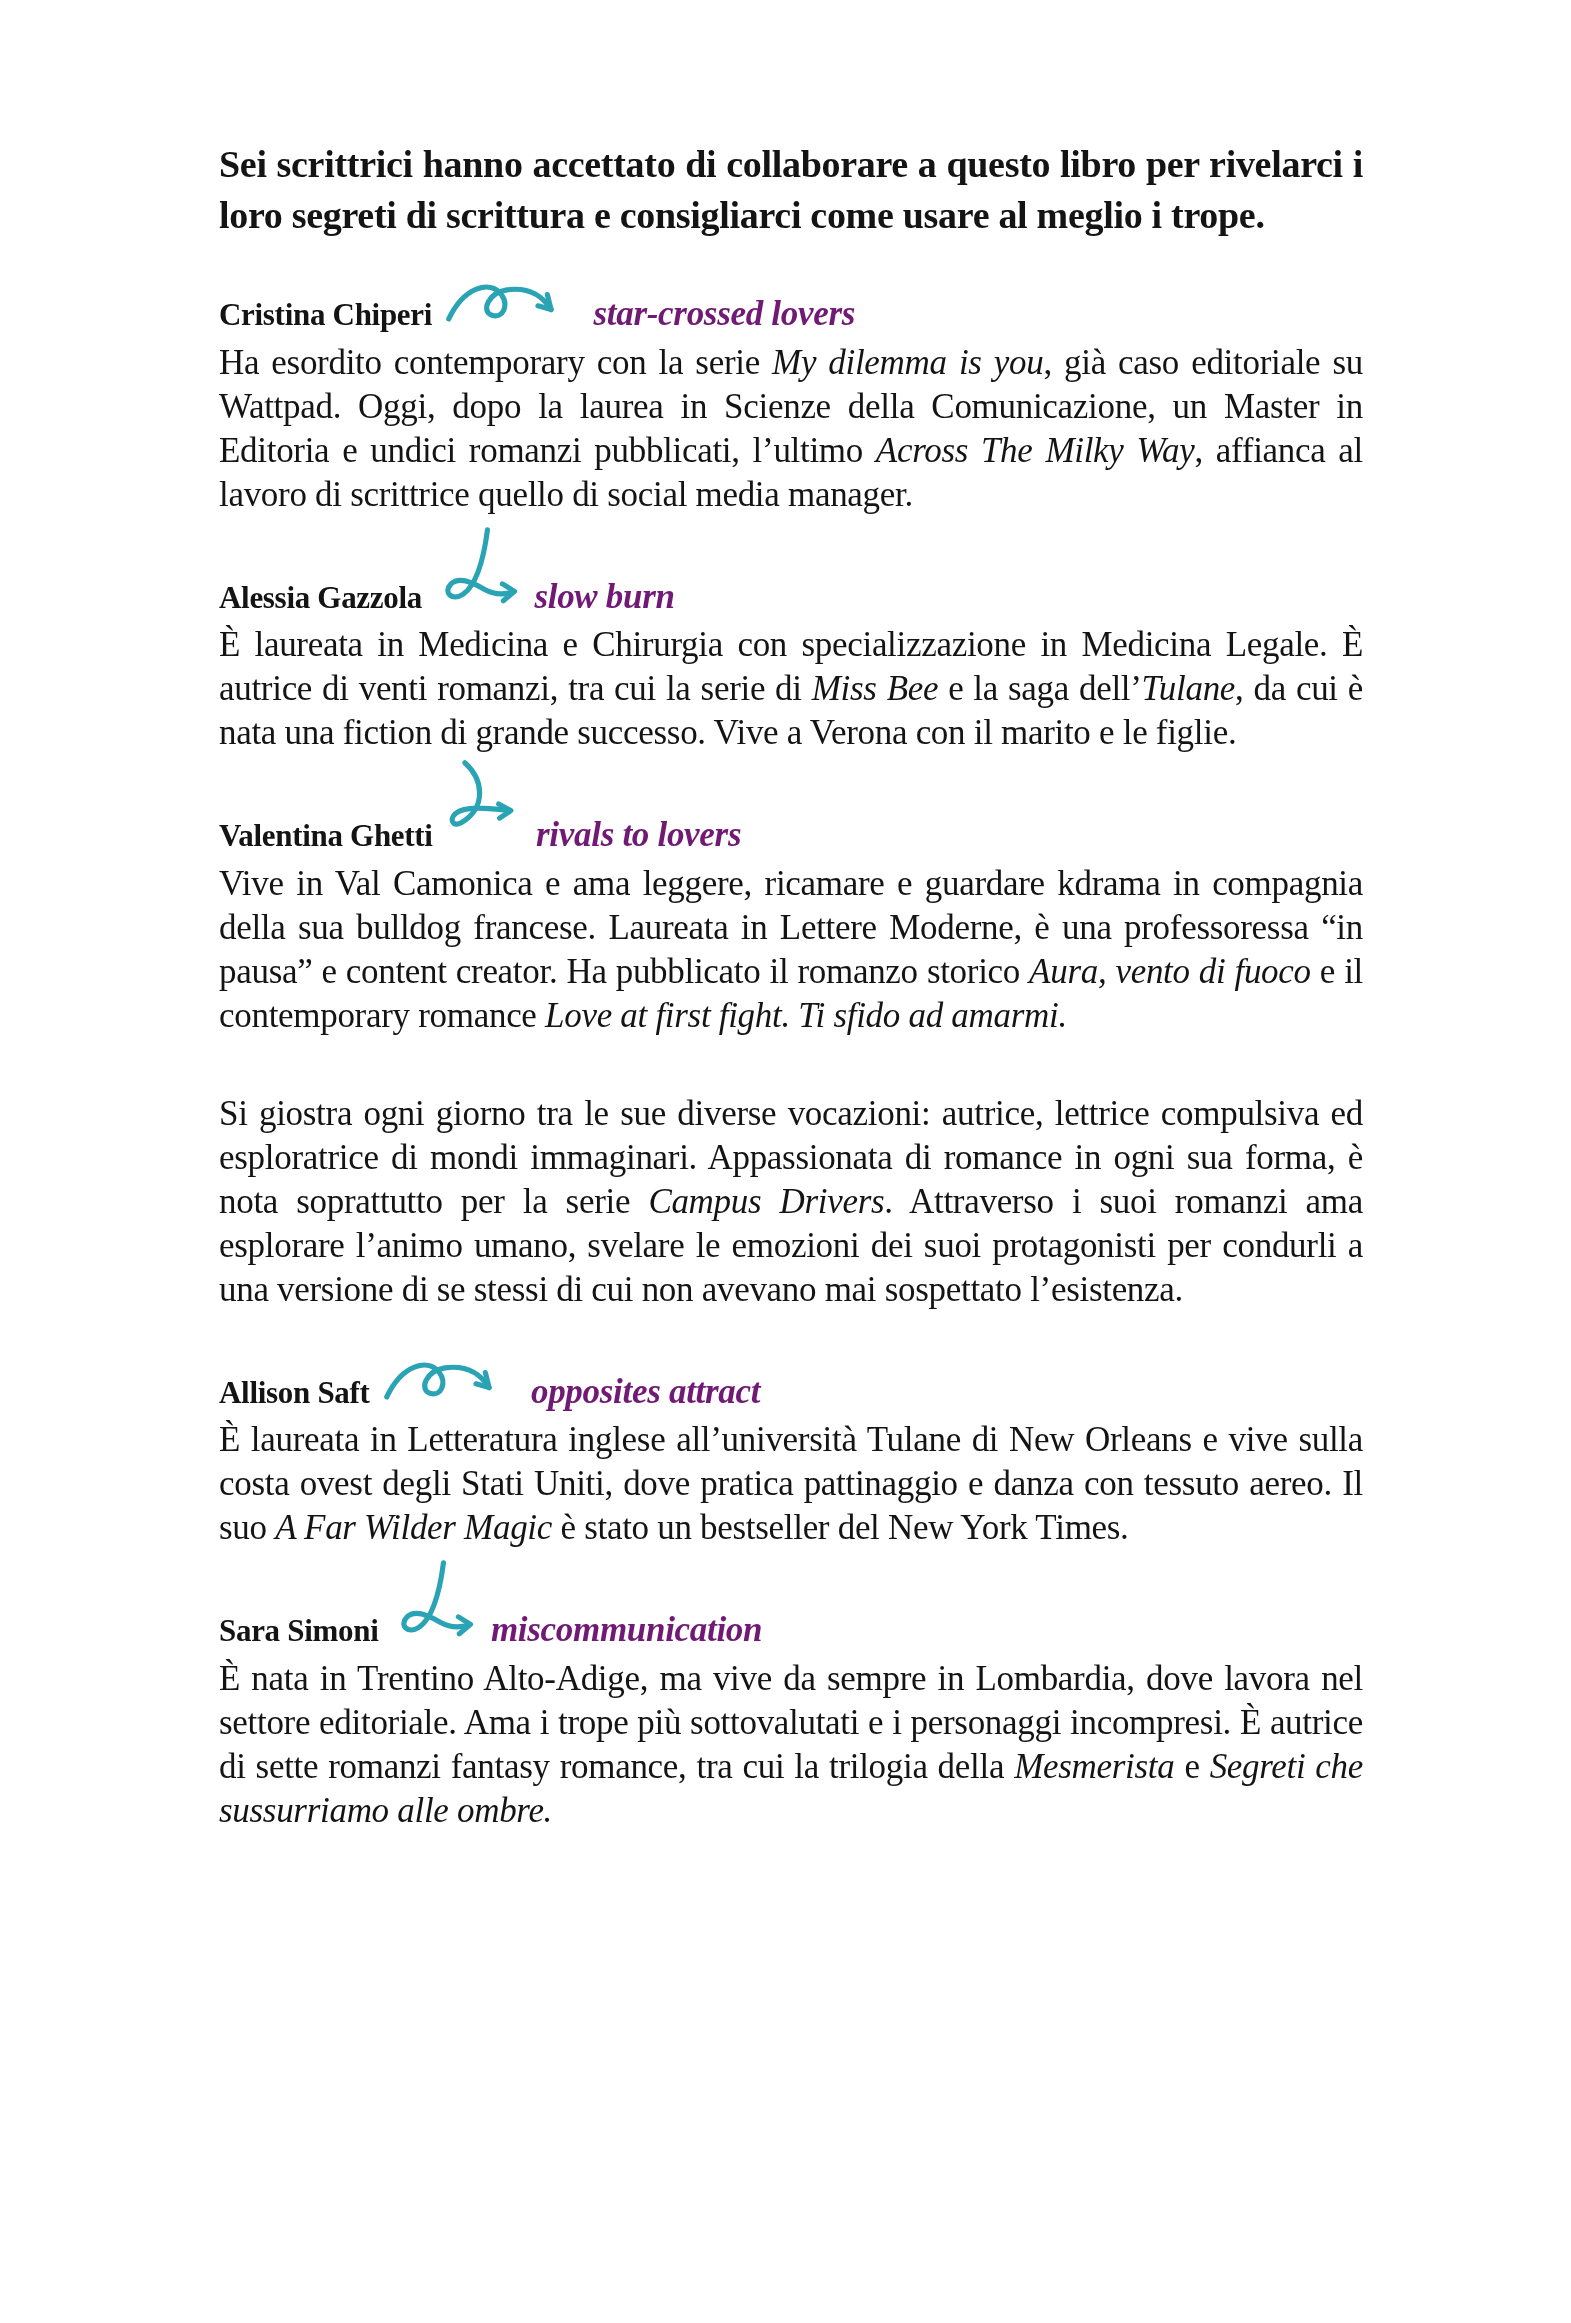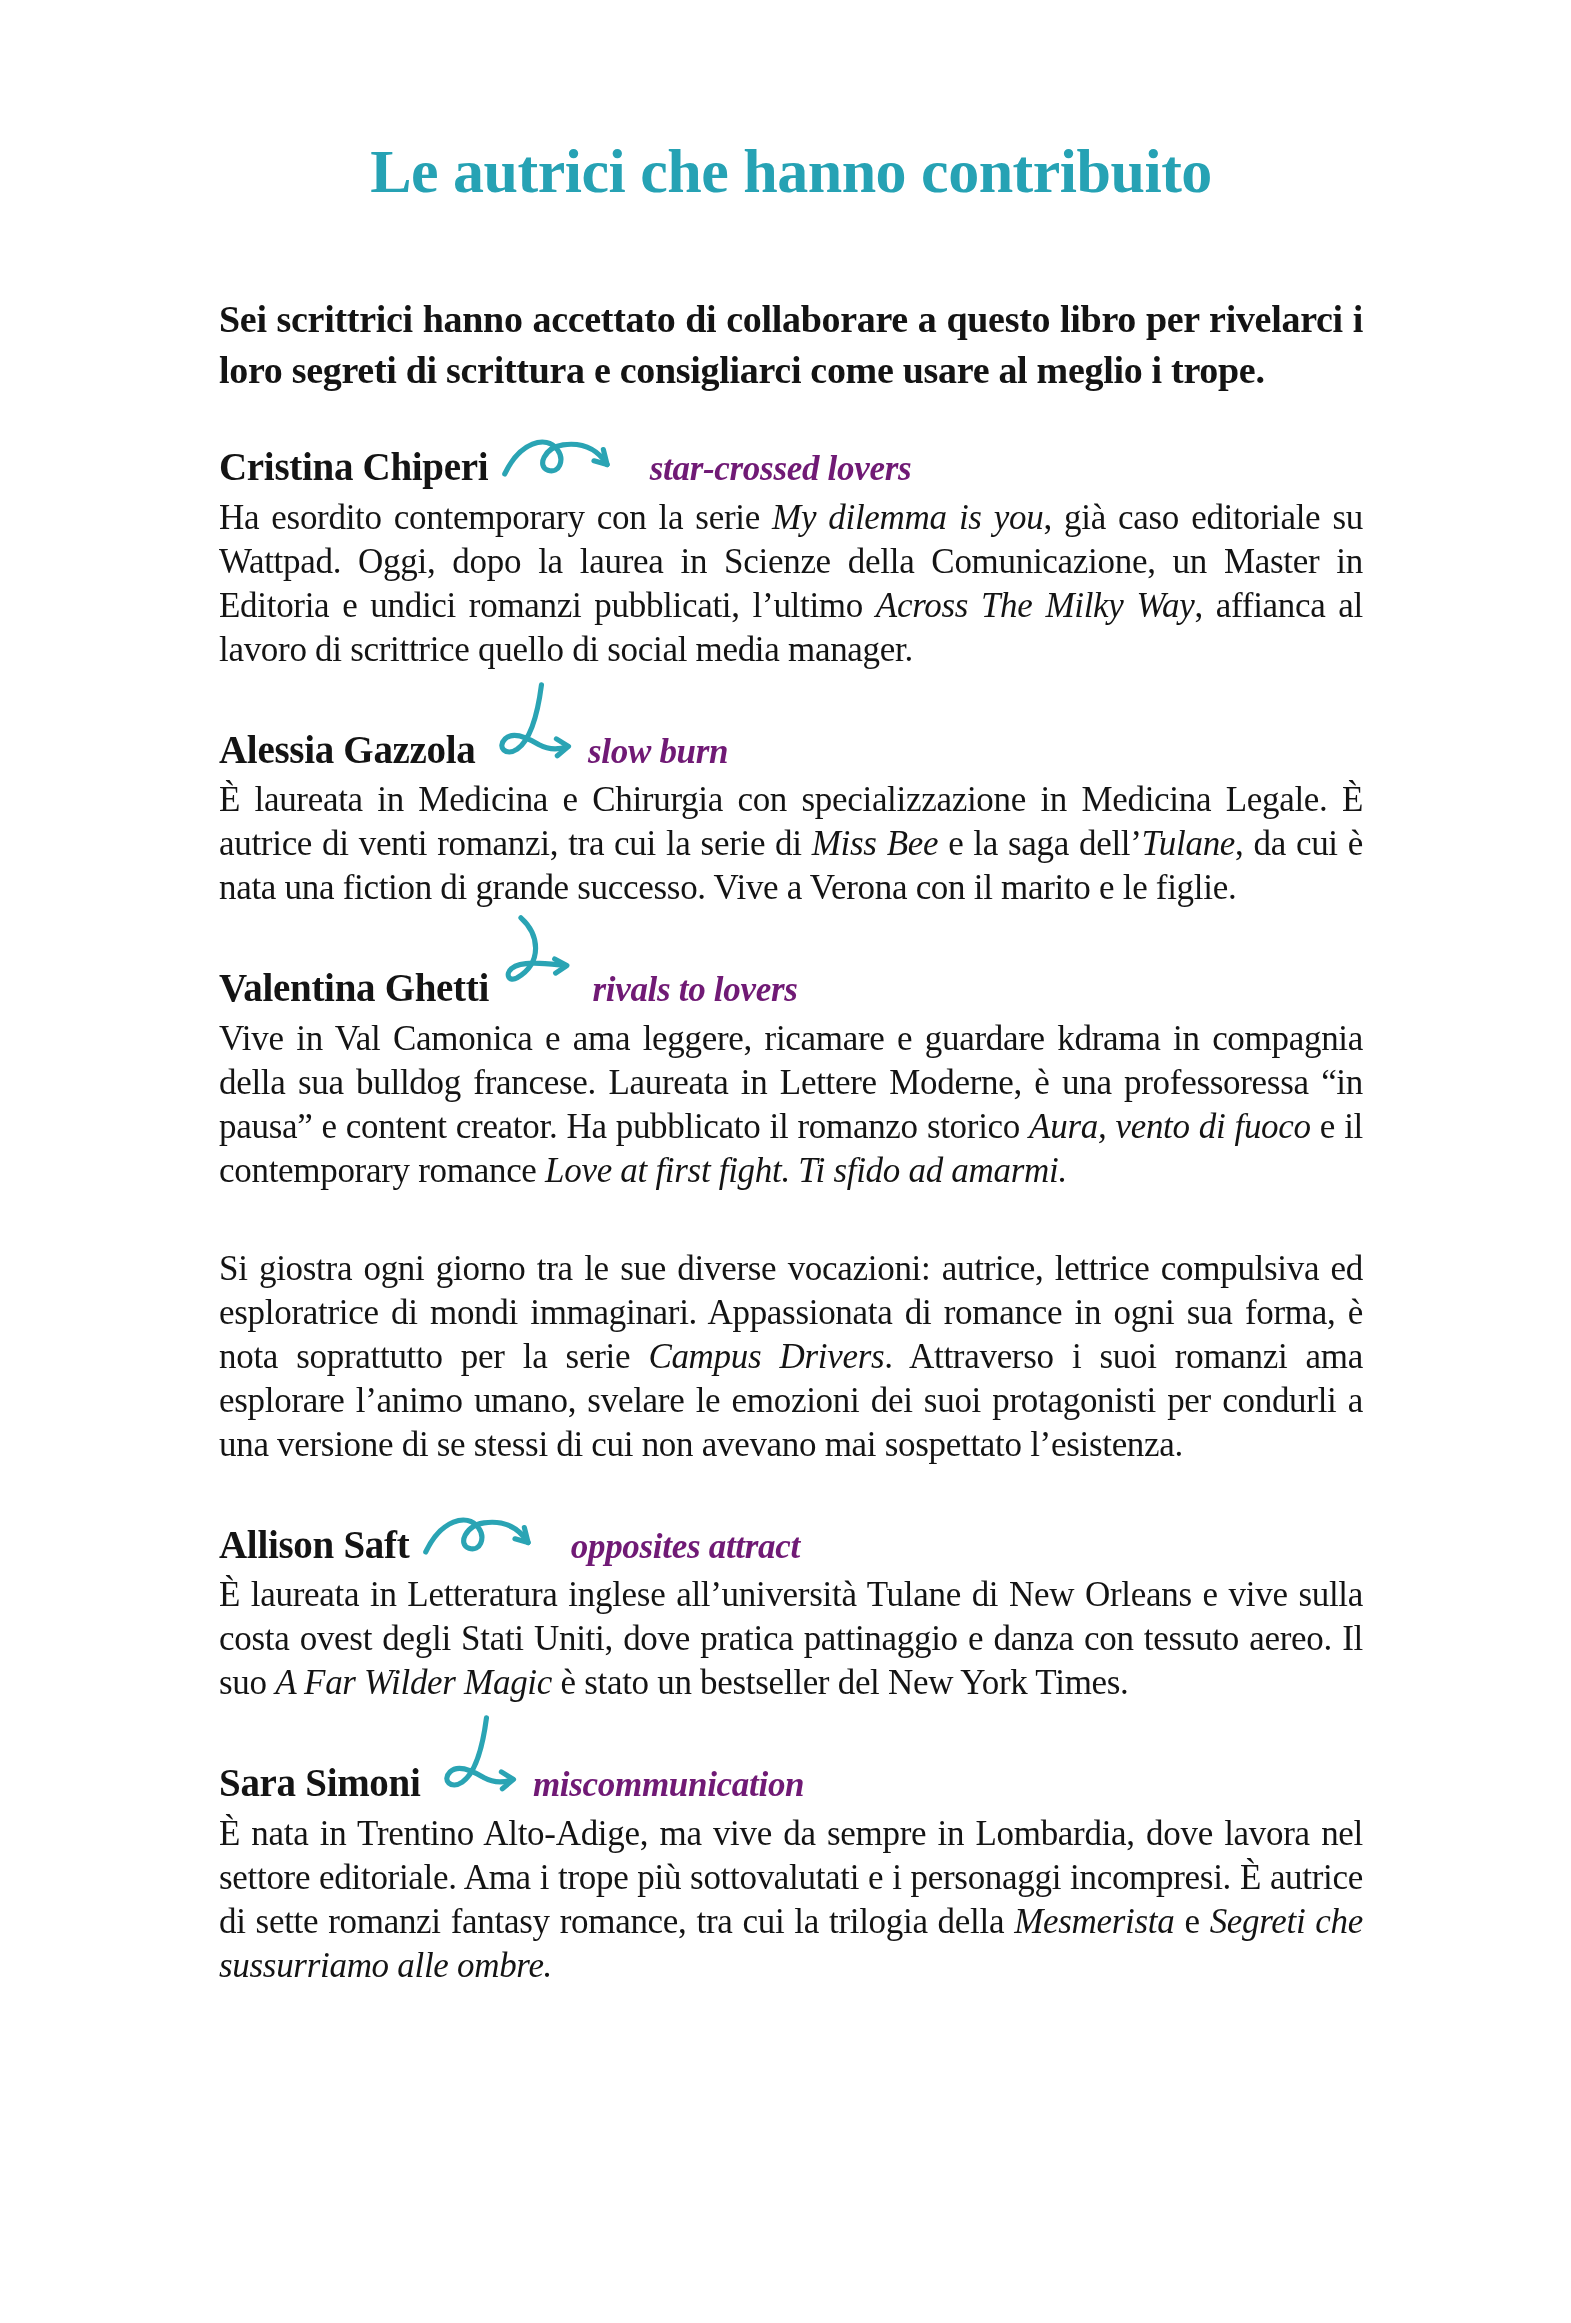--- a/index.html
+++ b/index.html
@@ -31,21 +31,21 @@
     text-align:justify;
     letter-spacing:-0.3px;
   }
   .author{margin:0 0 54px 0;}
   .author-head{
     display:flex;
     align-items:baseline;
     height:47px;
   }
   .author-name{
-    font-size:39px;
+    font-size:31px;
     font-weight:bold;
     white-space:nowrap;
     letter-spacing:-0.3px;
     text-align:center;
   }
   .trope{
     font-size:35px;
     font-weight:bold;
     font-style:italic;
     color:#701a75;
@@ -78,21 +78,20 @@
     text-align:justify;
     letter-spacing:-0.3px;
   }
   .bt{font-style:italic;}
 </style>
 </head>
 <body>
 
 <div class="page">
 
-  <h1 class="title">Le autrici che hanno contribuito</h1>
 
   <p class="intro">Sei scrittrici hanno accettato di collaborare a questo libro per rivelarci i loro segreti di scrittura e consigliarci come usare al meglio i trope.</p>
 
   <section class="author">
     <div class="author-head">
       <span class="author-name">Cristina Chiperi</span>
       <span class="arrow arrow-a">
         <svg width="139" height="62" viewBox="0 0 148 66">
           <path class="stroke" d="M4,50 C20,16 48,8 60,24 C68,35 62,50 50,46 C38,42 46,22 66,19 C88,16 103,24 113,40"></path>
           <path class="stroke" d="M99,36 L113,40 L109,24"></path>

